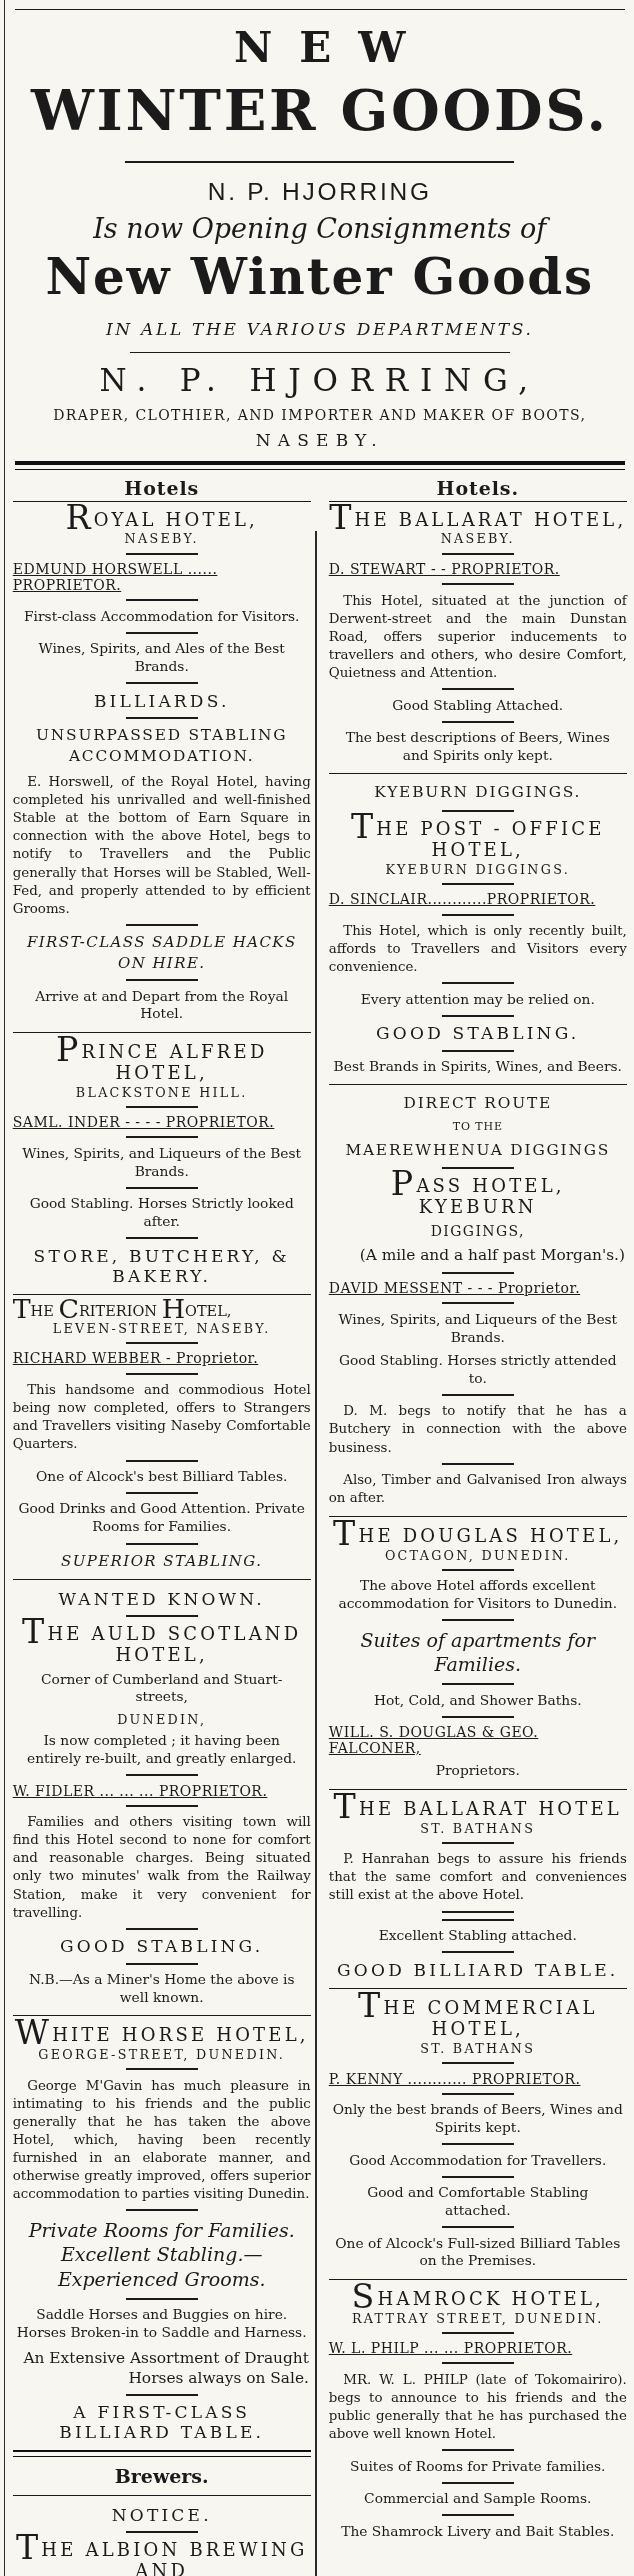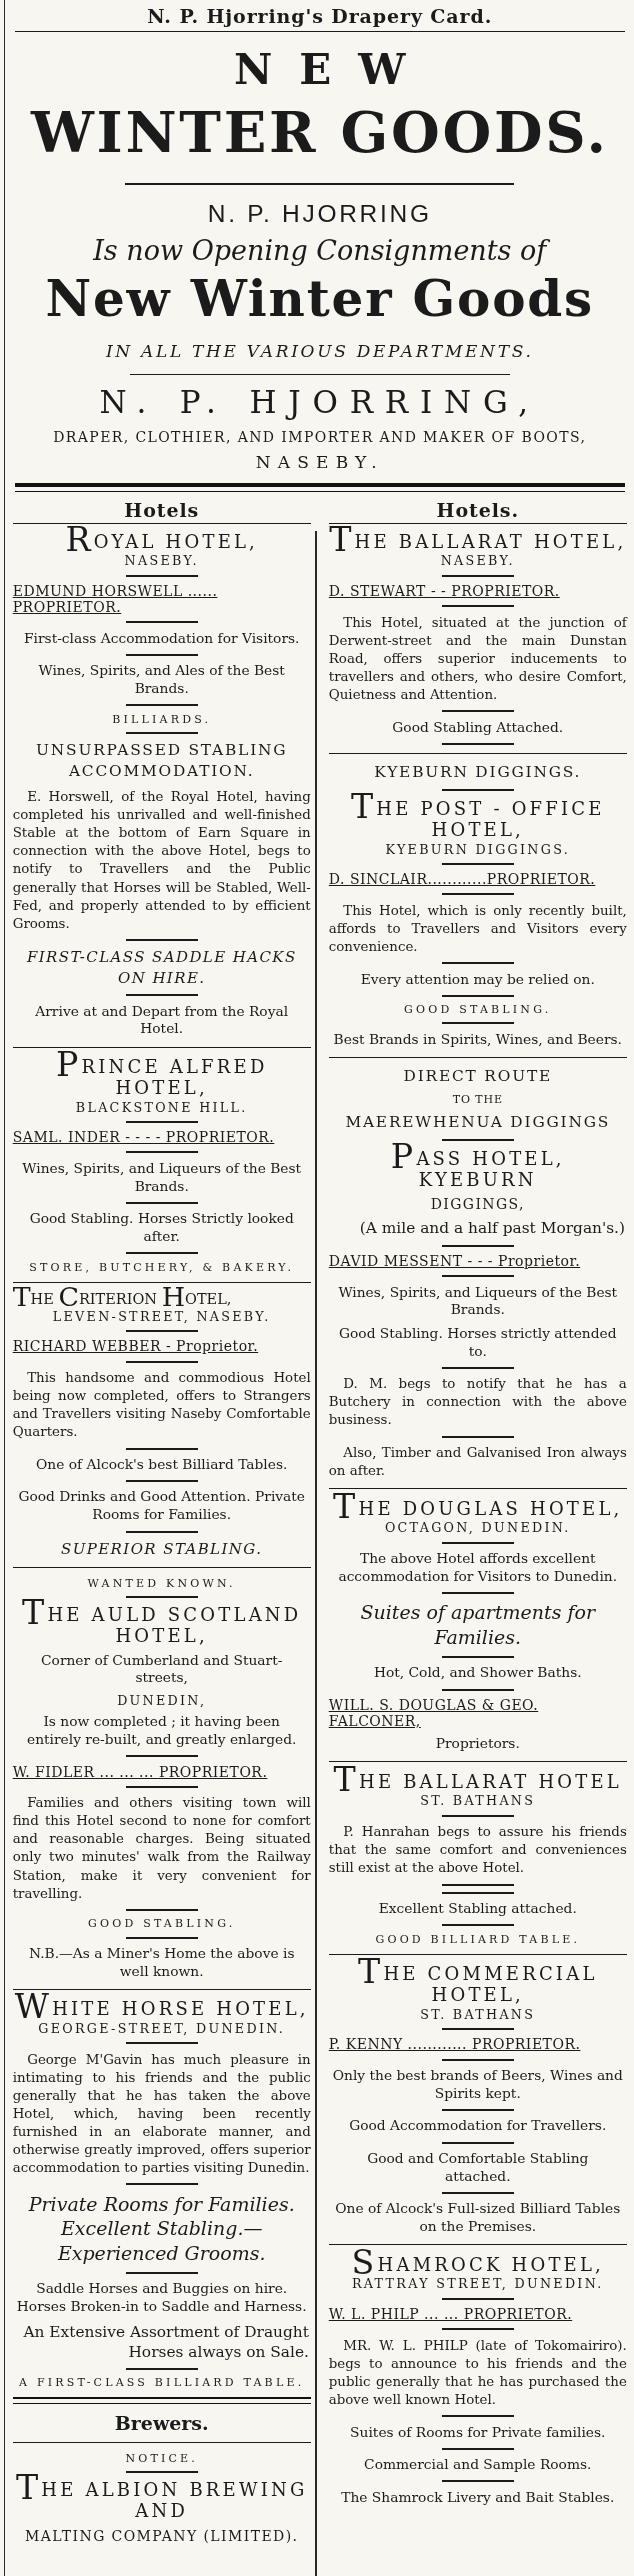--- a/index.html
+++ b/index.html
@@ -41,38 +41,37 @@
   
   .b-rule{width:72px;border-top:2.3px solid #1b1b1b;margin:6.3px auto;}
   .b-lrule{border-top:1.4px solid #1b1b1b;margin:8.2px 0;}
   .b-drule{border-top:2.7px solid #111;border-bottom:1.4px solid #111;height:3.6px;margin:8.2px 0;}
   .b-t1{font-size:18px;letter-spacing:3.2px;text-align:center;margin:6.3px 0 1.8px;}
   .ini{font-size:1.85em;line-height:0;vertical-align:-0.08em;}
   .b-sub{text-align:center;font-size:12.7px;letter-spacing:2.3px;margin:1.8px 0 3.6px;}
   .b-prop{text-align:left;font-size:14px;letter-spacing:0.5px;margin:6.3px 0;text-decoration:underline;}
   .b-txt{text-align:center;font-size:13.8px;margin:5.4px 3.6px;line-height:1.3;}
   .b-big{text-align:right;font-size:15.4px;margin:5.4px 1.8px;line-height:1.3;}
-  .b-cap{text-align:center;font-size:11px;letter-spacing:3.2px;margin:6.3px 0;}
+  .b-cap{text-align:center;font-size:17px;letter-spacing:3.2px;margin:6.3px 0;}
   .b-cap2{text-align:center;font-size:14px;letter-spacing:1.4px;margin:6.3px 0;}
   .b-capb{text-align:center;font-size:15.4px;letter-spacing:1.8px;margin:6.3px 0;line-height:1.35;}
   .b-tiny{text-align:center;font-size:11px;letter-spacing:0.9px;margin:0;}
   .b-it{text-align:center;font-style:italic;font-size:19px;margin:5.4px 1.8px;line-height:1.3;}
   .b-itc{text-align:center;font-style:italic;font-size:15px;letter-spacing:1.4px;margin:6.3px 1.8px;line-height:1.35;}
   .b-para{text-align:justify;font-size:13.4px;line-height:1.35;text-indent:14.5px;margin:5.4px 0;}
   .b-blh{text-align:center;font-size:19px;font-weight:bold;margin:5.4px 0;}
 </style>
 </head>
 <body>
 
 <div class="page">
   <div class="edge-left"></div>
   <div class="col-divider"></div>
 
   <div class="masthead">
-    <div class="m-card">N. P. Hjorring's Drapery Card.</div>
     <hr class="m-toprule">
     <div class="m-new">NEW</div>
     <div class="m-wg">WINTER GOODS.</div>
     <hr class="m-rule1">
     <div class="m-name">N. P. HJORRING</div>
     <div class="m-open">Is now Opening Consignments of</div>
     <div class="m-goods">New Winter Goods</div>
     <div class="m-dept">IN ALL THE VARIOUS DEPARTMENTS.</div>
     <hr class="m-rule2">
     <div class="m-name2">N. P. HJORRING,</div>
@@ -169,20 +168,21 @@
       <div class="col-blocks">
           <div class="b-t1"><span class="ini">T</span>HE BALLARAT HOTEL,</div>
           <div class="b-sub">NASEBY.</div>
           <div class="b-rule"></div>
           <div class="b-prop">D. STEWART - - PROPRIETOR.</div>
           <div class="b-rule"></div>
           <div class="b-para">This Hotel, situated at the junction of Derwent-street and the main Dunstan Road, offers superior inducements to travellers and others, who desire Comfort, Quietness and Attention.</div>
           <div class="b-rule"></div>
           <div class="b-txt">Good Stabling Attached.</div>
           <div class="b-rule"></div>
+          <div class="b-txt">The best descriptions of Beers, Wines and Spirits only kept.</div>
           <div class="b-lrule"></div>
           <div class="b-capb">KYEBURN DIGGINGS.</div>
           <div class="b-rule"></div>
           <div class="b-t1"><span class="ini">T</span>HE POST - OFFICE HOTEL,</div>
           <div class="b-sub">KYEBURN DIGGINGS.</div>
           <div class="b-rule"></div>
           <div class="b-prop">D. SINCLAIR............PROPRIETOR.</div>
           <div class="b-rule"></div>
           <div class="b-para">This Hotel, which is only recently built, affords to Travellers and Visitors every convenience.</div>
           <div class="b-rule"></div>

